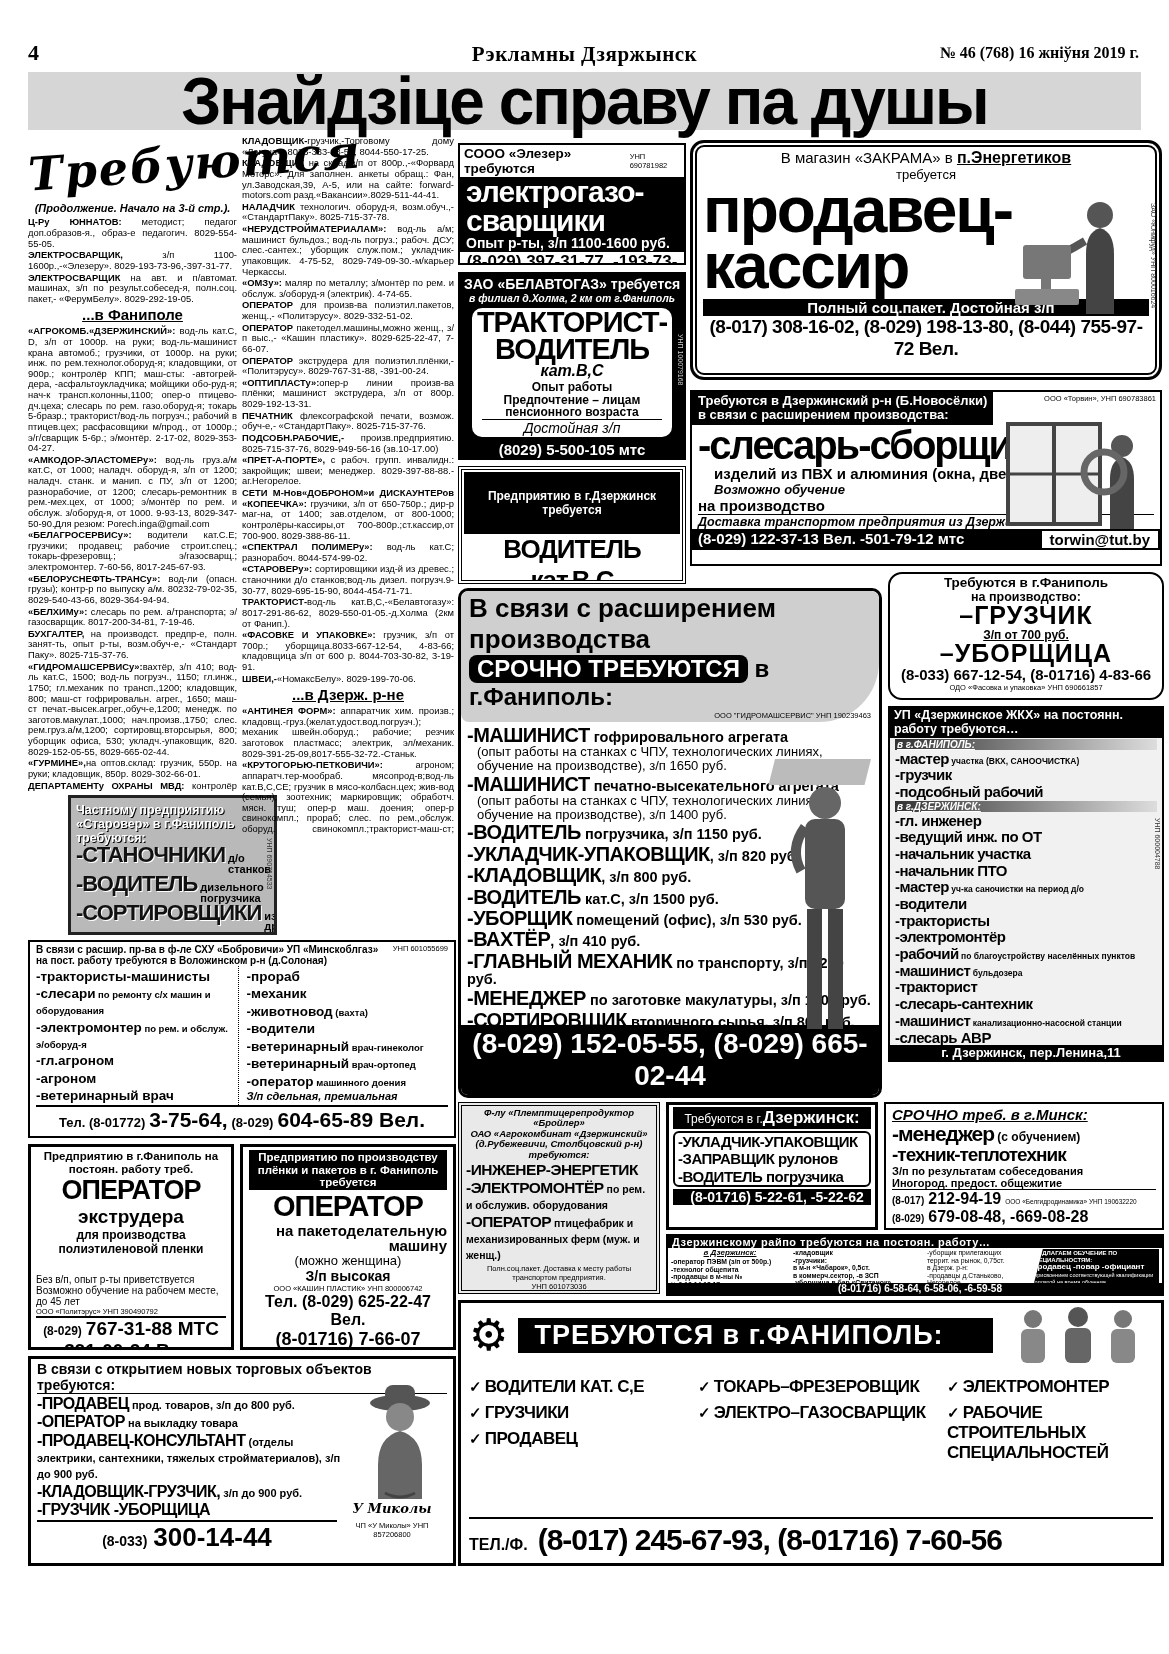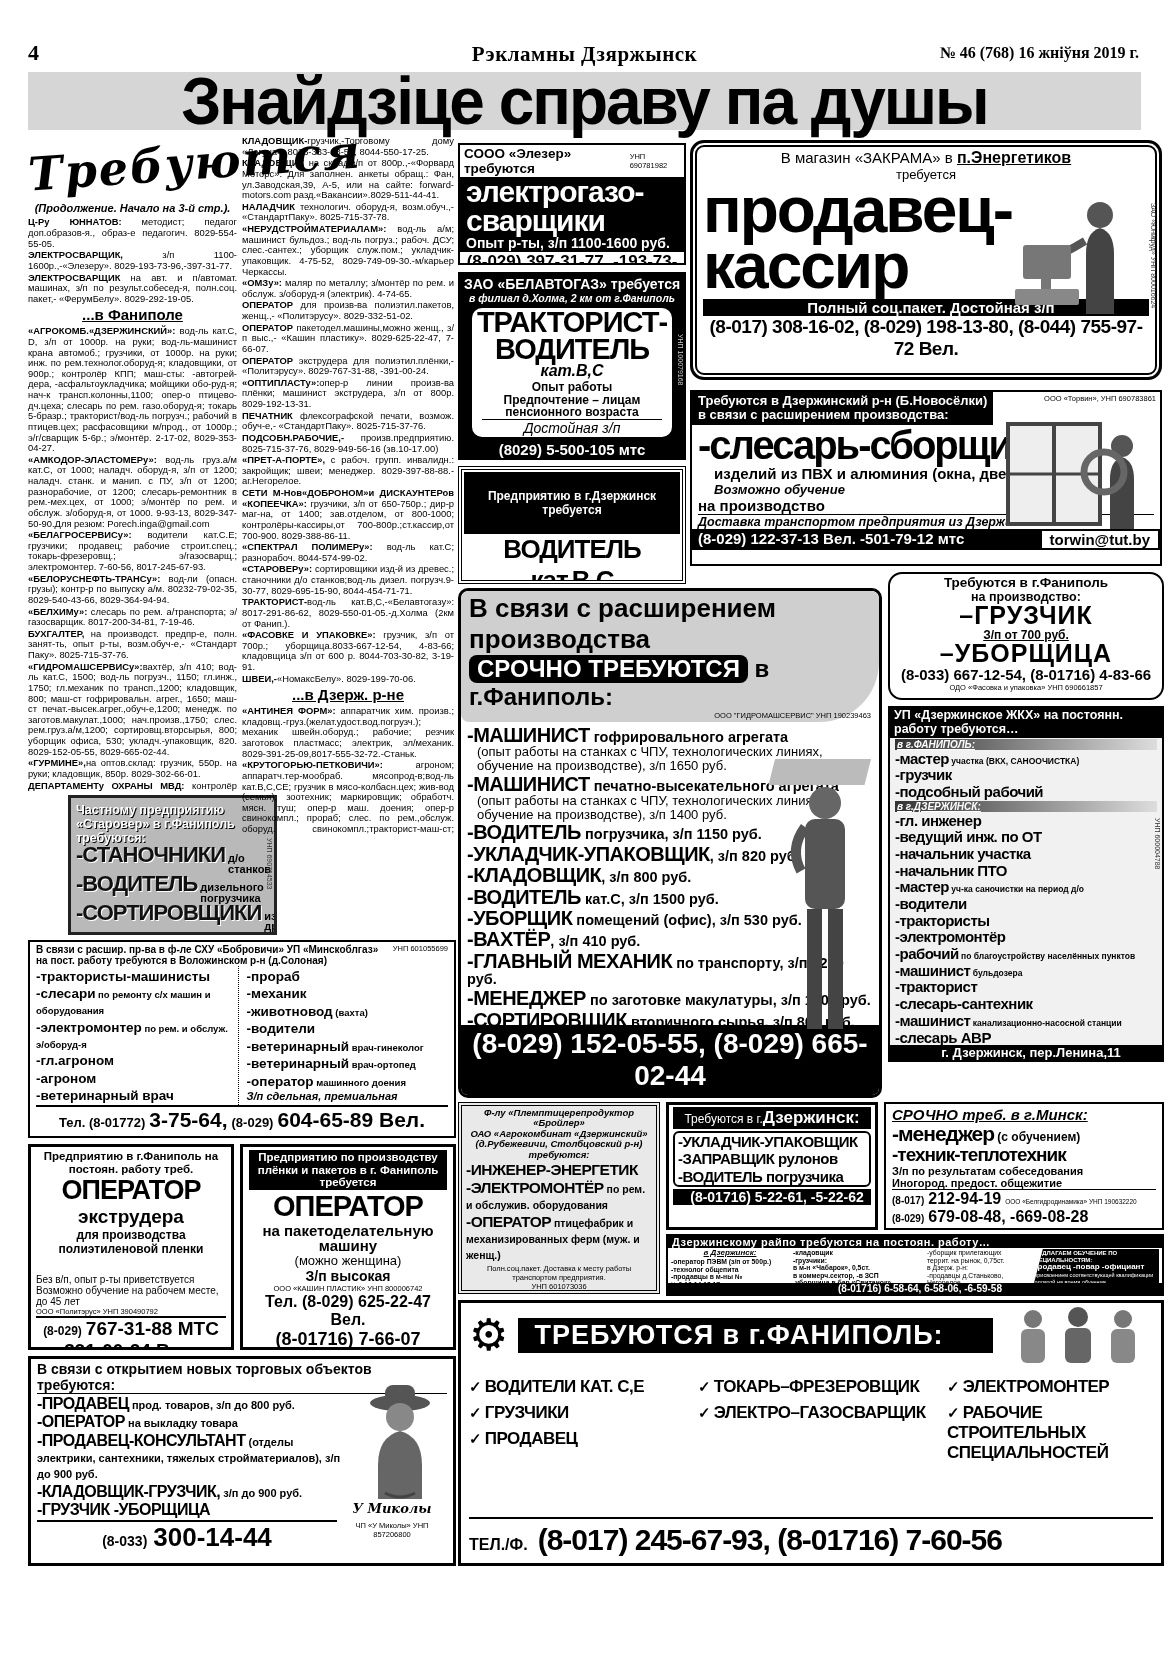--- a/index.html
+++ b/index.html
@@ -440,21 +440,21 @@
     <div class="sep" style="display:flex;align-items:baseline;gap:4px;justify-content:center;">
       <span class="b" style="font-size:12px;">(8-029)</span>
       <span class="b" style="font-size:19px;">767-31-88 МТС</span>
     </div>
     <div class="ctr b" style="font-size:19px;">391-00-24 Вел.</div>
   </div>
 
   <div class="ad" style="left:240px;top:1144px;width:216px;height:206px;border-width:3px;padding:3px 6px;">
     <div class="ctr bar b" style="font-size:11.5px;line-height:1.1;padding:1px;">Предприятию по производству плёнки и пакетов в г. Фаниполь требуется</div>
     <div class="ctr b" style="font-size:29px;letter-spacing:-1px;">ОПЕРАТОР</div>
-    <div class="ctr b" style="font-size:15px;line-height:1;">на пакетоделательную машину</div>
+    <div class="ctr b" style="font-size:15px;line-height:1;text-align:right;">на пакетоделательную машину</div>
     <div class="ctr" style="font-size:13px;">(можно женщина)</div>
     <div class="ctr b" style="font-size:14px;">З/п высокая</div>
     <div class="ctr tiny">ООО «КАШИН ПЛАСТИК» УНП 800006742</div>
     <div class="ctr b" style="font-size:16px;">Тел. (8-029) 625-22-47 Вел.</div>
     <div class="ctr b" style="font-size:18px;">(8-01716) 7-66-07</div>
   </div>
 
   <div class="ad" style="left:28px;top:1356px;width:428px;height:210px;border-width:3px;padding:2px 6px;">
     <div class="b" style="font-size:14px;border-bottom:1px solid #000;">В связи с открытием новых торговых  объектов требуются:</div>
     <div style="width:310px;">

